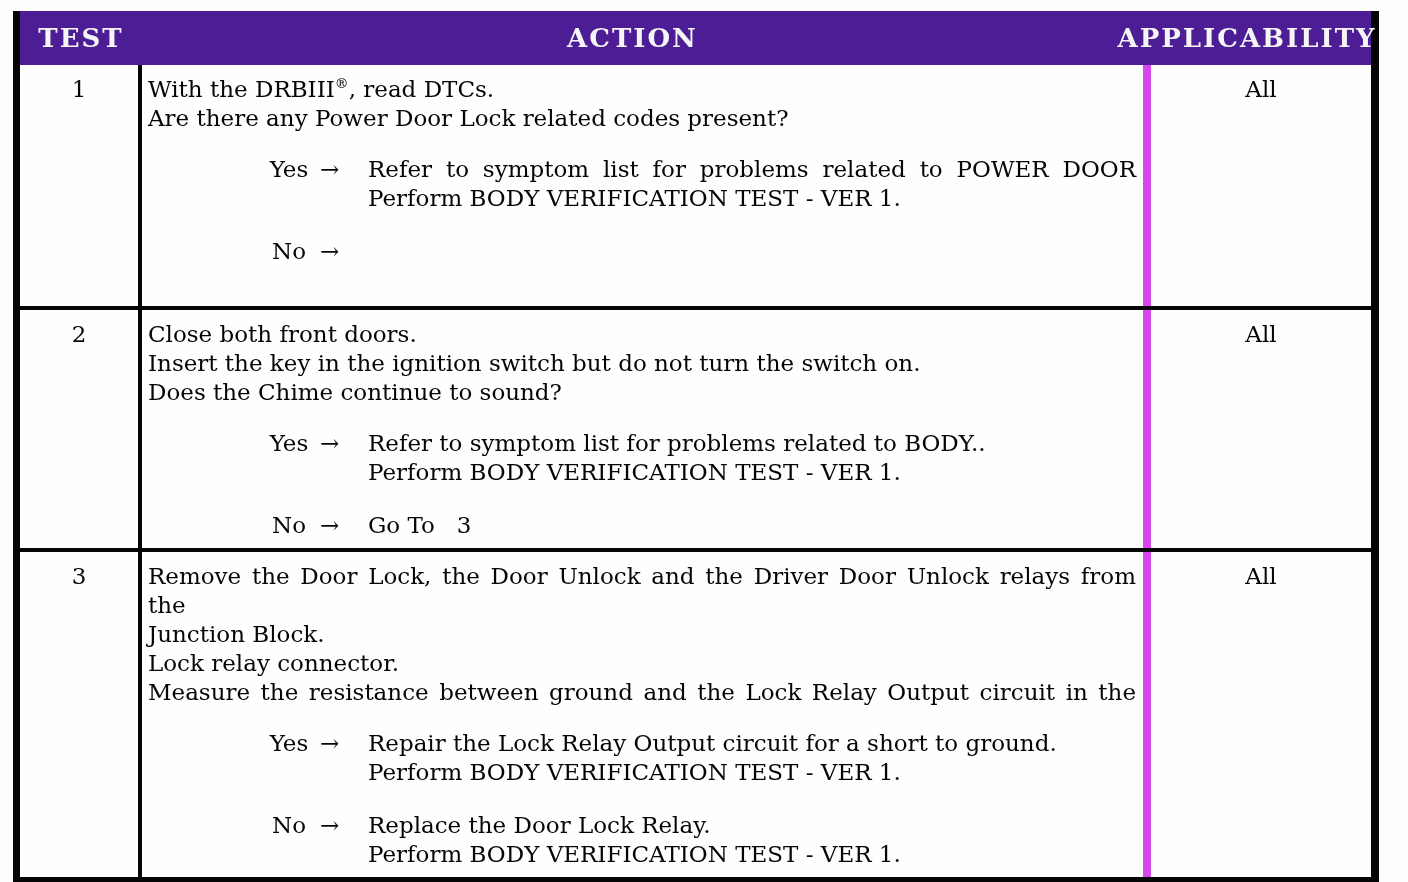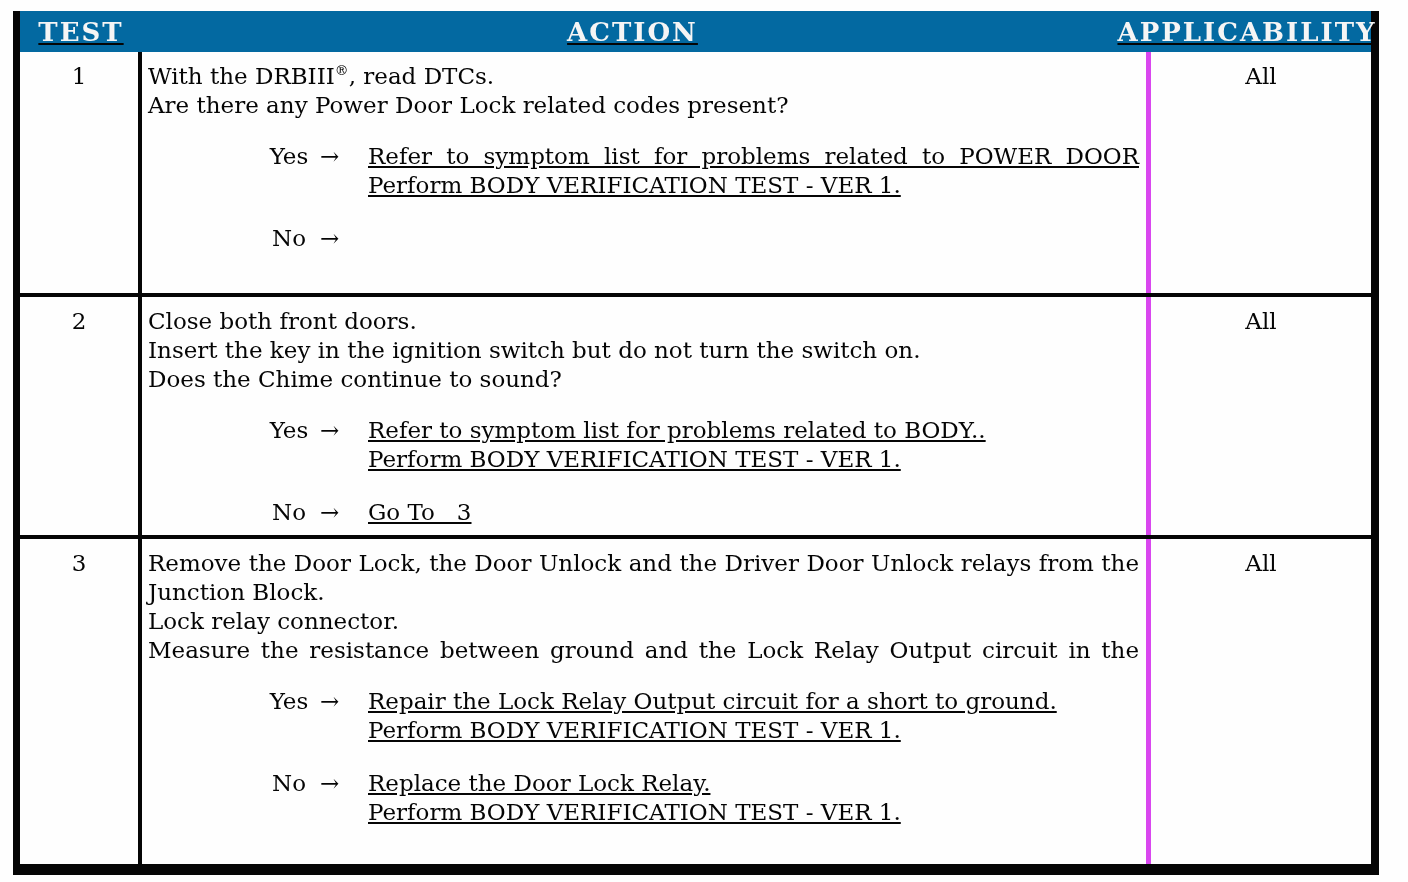--- a/index.html
+++ b/index.html
@@ -23,23 +23,22 @@
     width: 1366px;
     box-sizing: border-box;
     border-left: 7px solid #050505;
     border-right: 8px solid #050505;
     border-bottom: 11px solid #050505;
     background: #fefefe;
   }
   
   .thead {
     display: flex;
-    height: 41px;
-    background: #0369a1;
-    text-decoration: underline;
+    height: 54px;
+    background: #4c1d95;
   }
   .th {
     color: #f5f5f5;
     font-size: 26px;
     font-weight: bold;
     letter-spacing: 2px;
     display: flex;
     align-items: center;
     justify-content: center;
     box-sizing: border-box;
@@ -60,21 +59,21 @@
 
   .td { box-sizing: border-box; font-size: 23px; line-height: 29px; }
   .td-test {
     width: 122px;
     border-right: 4px solid #050505;
     text-align: center;
     padding-top: 10px;
   }
   .td-action {
     flex: 1;
-    border-right: 5px solid #d946ef;
+    border-right: 8px solid #d946ef;
     padding: 10px 7px 8px 6px;
   }
   .td-app {
     width: 220px;
     text-align: center;
     padding-top: 10px;
   }
 
   
   .line { white-space: pre-wrap; }
@@ -83,21 +82,21 @@
     text-align-last: justify;
   }
   .branch {
     display: flex;
     margin-top: 22px;
     padding-left: 110px;
   }
   .branch + .branch { margin-top: 24px; }
   .branch-label { width: 62px; flex: none; text-align: center; }
   .branch-arrow { width: 48px; flex: none; }
-  .branch-body { flex: 1; min-width: 0; text-decoration: underline; }
+  .branch-body { flex: 1; min-width: 0; }
   sup.reg {
     font-size: 60%;
     vertical-align: super;
     line-height: 0;
   }
 </style>
 </head>
 <body>
 
 <div class="page">

